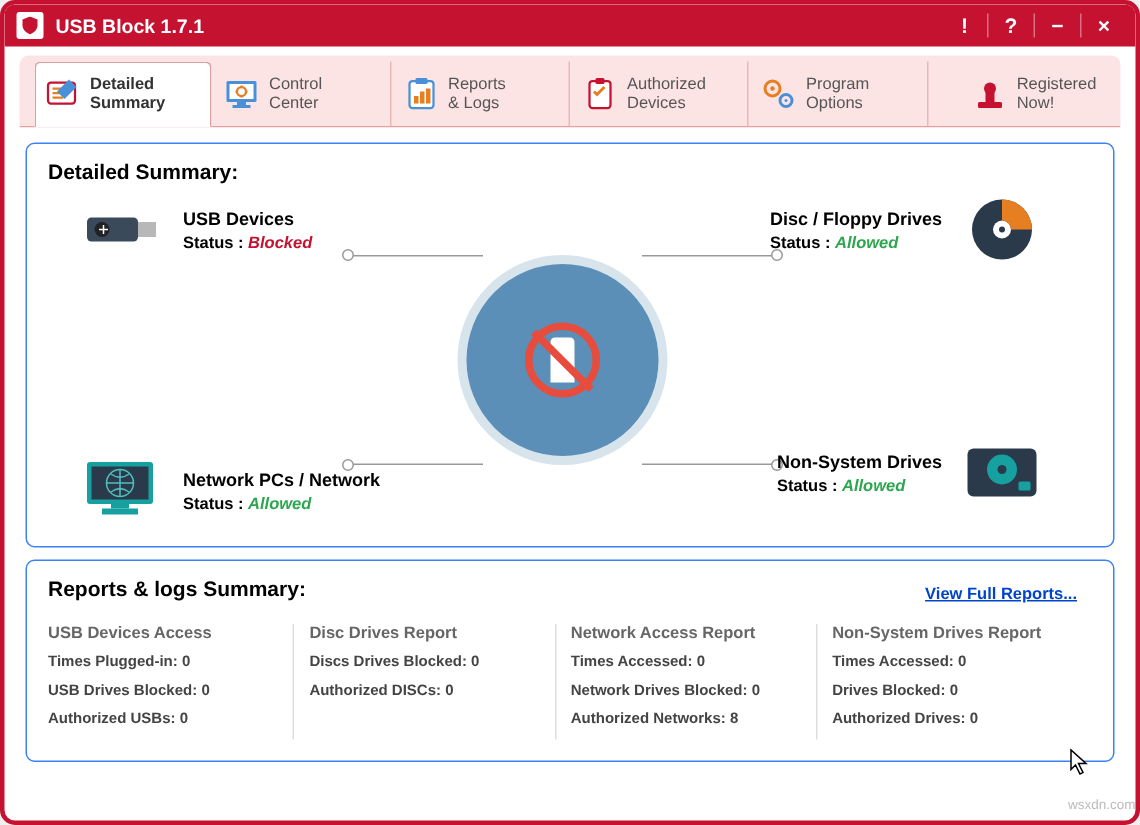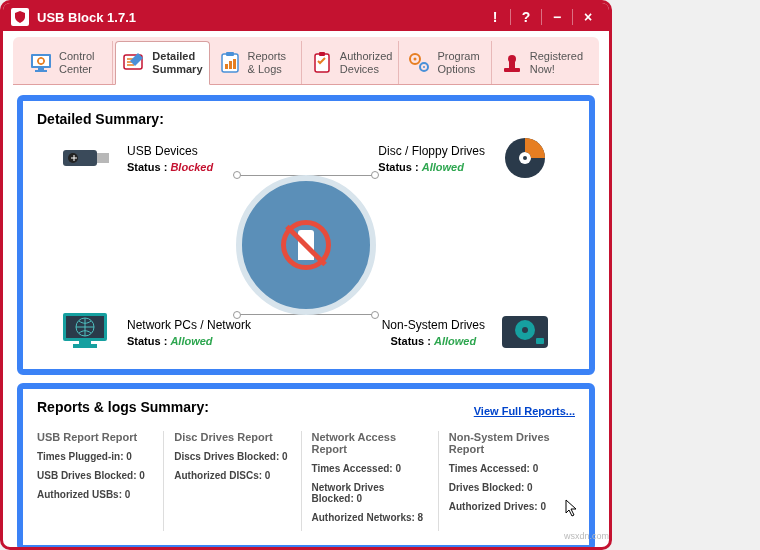--- a/index.html
+++ b/index.html
@@ -1,42 +1,42 @@
 <!DOCTYPE html>
 <html><head>
 <meta charset="utf-8">
 <style>
 * { margin: 0; padding: 0; box-sizing: border-box; font-family: Arial, sans-serif; }
 body { background: #f0f0f0; width: 760px; height: 550px; overflow: hidden; }
-.window { width: 612px; height: 550px; background: #fff; border: 3px solid #c41230; border-radius: 10px; overflow: hidden; position: relative; }
+.window { width: 760px; height: 550px; background: #fff; border: 3px solid #c41230; border-radius: 10px; overflow: hidden; position: relative; }
 .titlebar { background: #c41230; height: 28px; display: flex; align-items: center; padding: 0 8px; color: #fff; }
 .titlebar .shield { width: 18px; height: 18px; background: #fff; border-radius: 2px; margin-right: 8px; display: flex; align-items: center; justify-content: center; }
 .titlebar .title { font-size: 13px; font-weight: bold; flex: 1; }
 .titlebar .btn { width: 26px; height: 20px; display: flex; align-items: center; justify-content: center; font-size: 14px; font-weight: bold; cursor: pointer; }
 .titlebar .divider { width: 1px; height: 16px; background: rgba(255,255,255,0.4); margin: 0 2px; }
 .tabs { display: flex; background: #fde4e4; border-bottom: 1px solid #e0a0a0; padding: 4px 10px 0 10px; gap: 2px; margin: 6px 10px 0 10px; border-radius: 6px 6px 0 0; }
 .tab { flex: 1; display: flex; align-items: center; gap: 6px; padding: 8px 6px; font-size: 11px; color: #555; cursor: pointer; border-right: 1px solid #e8b8b8; }
 .tab:last-child { border-right: none; justify-content: flex-end; }
 .tab.active { background: #fff; border: 1px solid #d8a0a0; border-bottom: 1px solid #fff; border-radius: 4px 4px 0 0; margin-bottom: -1px; font-weight: bold; color: #333; }
 .tab .ticon { width: 24px; height: 24px; display: flex; align-items: center; justify-content: center; flex-shrink: 0; }
 .tab .tlabel { line-height: 1.2; }
 .body { padding: 10px 14px; }
-.panel { border: 6px solid #3b82f6; border-radius: 6px; padding: 10px 14px 14px 14px; margin-bottom: 8px; }
+.panel { border: 1px solid #3b82f6; border-radius: 6px; padding: 10px 24px 14px 14px; margin-bottom: 8px; }
 .panel-title { font-size: 14px; font-weight: bold; margin-bottom: 8px; }
 .summary-grid { display: grid; grid-template-columns: 200px 1fr 200px; align-items: center; position: relative; height: 220px; }
 .center-icon { width: 140px; height: 140px; border-radius: 50%; background: #5b8fb8; border: 6px solid #d8e4ec; display: flex; align-items: center; justify-content: center; position: absolute; left: 50%; top: 50%; transform: translate(-50%, -50%); }
 .center-icon .inner { width: 50px; height: 50px; border-radius: 50%; border: 5px solid #e74c3c; position: relative; display: flex; align-items: center; justify-content: center; }
 .center-icon .inner::after { content: ""; position: absolute; width: 54px; height: 5px; background: #e74c3c; transform: rotate(45deg); }
 .cable { width: 16px; height: 30px; background: #fff; border-radius: 3px 3px 0 0; }
 .corner { position: absolute; display: flex; align-items: center; gap: 10px; }
 .corner.tl { top: 0; left: 20px; }
 .corner.tr { top: 0; right: 20px; flex-direction: row-reverse; text-align: left; }
 .corner.bl { bottom: 0; left: 20px; }
-.corner.br { bottom: 0; right: 20px; flex-direction: row-reverse; text-align: center; }
-.corner .info h4 { font-size: 12px; font-weight: normal; margin-bottom: 3px; }
+.corner.br { bottom: 12px; right: 20px; flex-direction: row-reverse; text-align: left; }
+.corner .info h4 { font-size: 12px; font-weight: bold; margin-bottom: 3px; }
 .corner .info .status { font-size: 11px; }
 .status-label { font-weight: bold; }
 .status-val.blocked { color: #c41230; font-style: italic; font-weight: bold; }
 .status-val.allowed { color: #2da64f; font-style: italic; font-weight: bold; }
 .device-icon { width: 60px; height: 46px; display: flex; align-items: center; justify-content: center; }
 .corner.tl .device-icon, .corner.bl .device-icon { order: -1; }
 .reports-header { display: flex; justify-content: space-between; align-items: center; margin-bottom: 8px; }
 .reports-header .link { color: #0044cc; font-size: 11px; font-weight: bold; text-decoration: underline; cursor: pointer; }
 .reports-grid { display: flex; gap: 0; }
 .report-col { flex: 1; border-right: 1px solid #ddd; padding: 0 10px; }
@@ -65,42 +65,42 @@
     <div class="btn">!</div>
     <div class="divider"></div>
     <div class="btn">?</div>
     <div class="divider"></div>
     <div class="btn">−</div>
     <div class="divider"></div>
     <div class="btn">×</div>
   </div>
 
   <div class="tabs">
+    <div class="tab active">
+      <div class="ticon">
+          <svg width="24" height="24">
+            <rect x="2" y="4" width="18" height="14" rx="2" fill="#fff" stroke="#c41230" stroke-width="1.5"></rect>
+            <path d="M5 8 h10 M5 11 h10 M5 14 h7" stroke="#e67e22" stroke-width="1.5"></path>
+            <path d="M16 2 l5 5 -8 8 -5-5z" fill="#4a90d8"></path>
+          </svg>
+        </div>
+      <div class="tlabel"><span>Detailed</span><br><span>Summary</span></div>
+    </div>
     <div class="tab">
       <div class="ticon">
           <svg width="24" height="24">
             <rect x="2" y="3" width="20" height="14" rx="1" fill="#4a90d8"></rect>
             <rect x="4" y="5" width="16" height="10" fill="#fff"></rect>
             <rect x="9" y="17" width="6" height="2" fill="#4a90d8"></rect>
             <rect x="6" y="19" width="12" height="2" fill="#4a90d8"></rect>
             <circle cx="12" cy="10" r="3" fill="none" stroke="#e67e22" stroke-width="1.5"></circle>
             <path d="M12 7v-1M12 13v1M9 10h-1M15 10h1" stroke="#e67e22" stroke-width="1.5"></path>
           </svg>
         </div>
       <div class="tlabel"><span>Control</span><br><span>Center</span></div>
-    </div>
-    <div class="tab active">
-      <div class="ticon">
-          <svg width="24" height="24">
-            <rect x="2" y="4" width="18" height="14" rx="2" fill="#fff" stroke="#c41230" stroke-width="1.5"></rect>
-            <path d="M5 8 h10 M5 11 h10 M5 14 h7" stroke="#e67e22" stroke-width="1.5"></path>
-            <path d="M16 2 l5 5 -8 8 -5-5z" fill="#4a90d8"></path>
-          </svg>
-        </div>
-      <div class="tlabel"><span>Detailed</span><br><span>Summary</span></div>
     </div>
     <div class="tab">
       <div class="ticon">
           <svg width="24" height="24">
             <rect x="4" y="3" width="16" height="18" rx="2" fill="#fff" stroke="#4a90d8" stroke-width="1.5"></rect>
             <rect x="8" y="1" width="8" height="4" rx="1" fill="#4a90d8"></rect>
             <rect x="7" y="13" width="3" height="5" fill="#e67e22"></rect>
             <rect x="11" y="10" width="3" height="8" fill="#e67e22"></rect>
             <rect x="15" y="8" width="3" height="10" fill="#e67e22"></rect>
           </svg>
@@ -224,21 +224,21 @@
       </div>
     </div>
 
     <div class="panel">
       <div class="reports-header">
         <div class="panel-title">Reports &amp; logs Summary:</div>
         <div class="link">View Full Reports...</div>
       </div>
       <div class="reports-grid">
         <div class="report-col">
-          <h5>USB Report Report</h5>
+          <h5>USB Devices Access</h5>
           <div class="row"><b>Times Plugged-in: 0</b></div>
           <div class="row"><b>USB Drives Blocked: 0</b></div>
           <div class="row"><b>Authorized USBs: 0</b></div>
         </div>
         <div class="report-col">
           <h5>Disc Drives Report</h5>
           <div class="row"><b>Discs Drives Blocked: 0</b></div>
           <div class="row"><b>Authorized DISCs: 0</b></div>
         </div>
         <div class="report-col">

